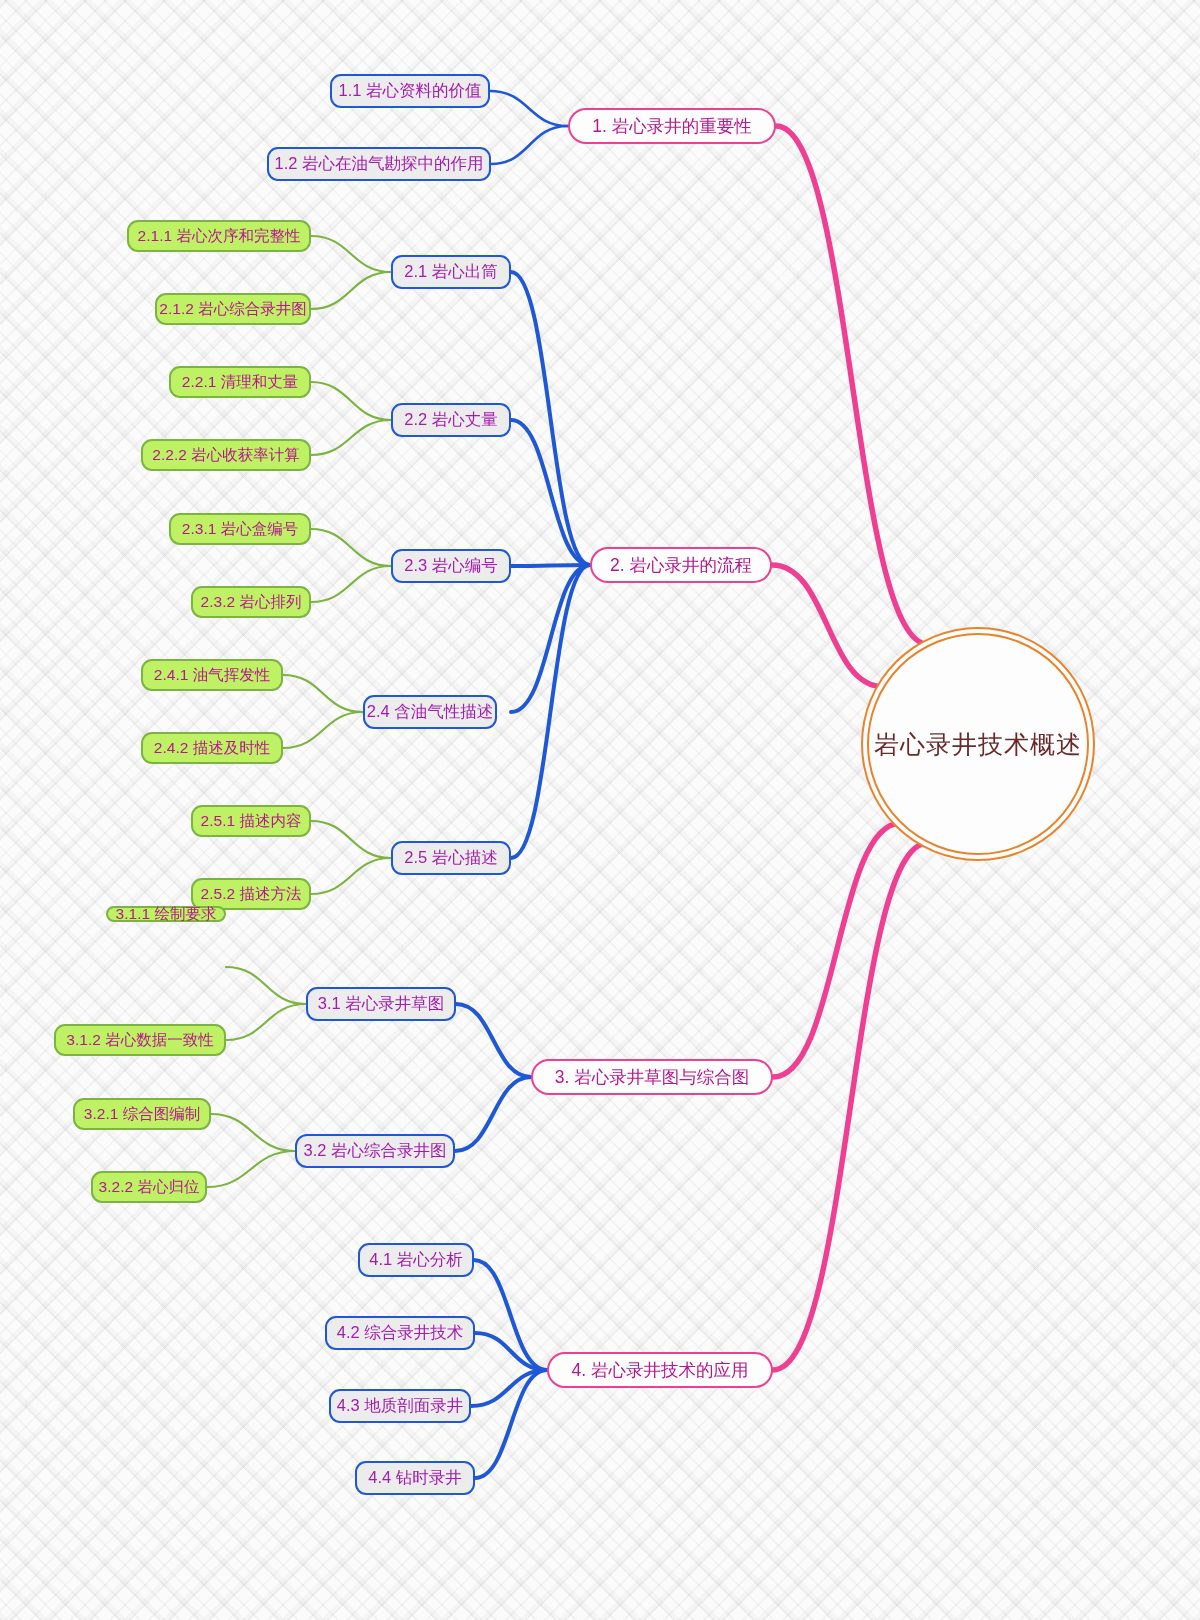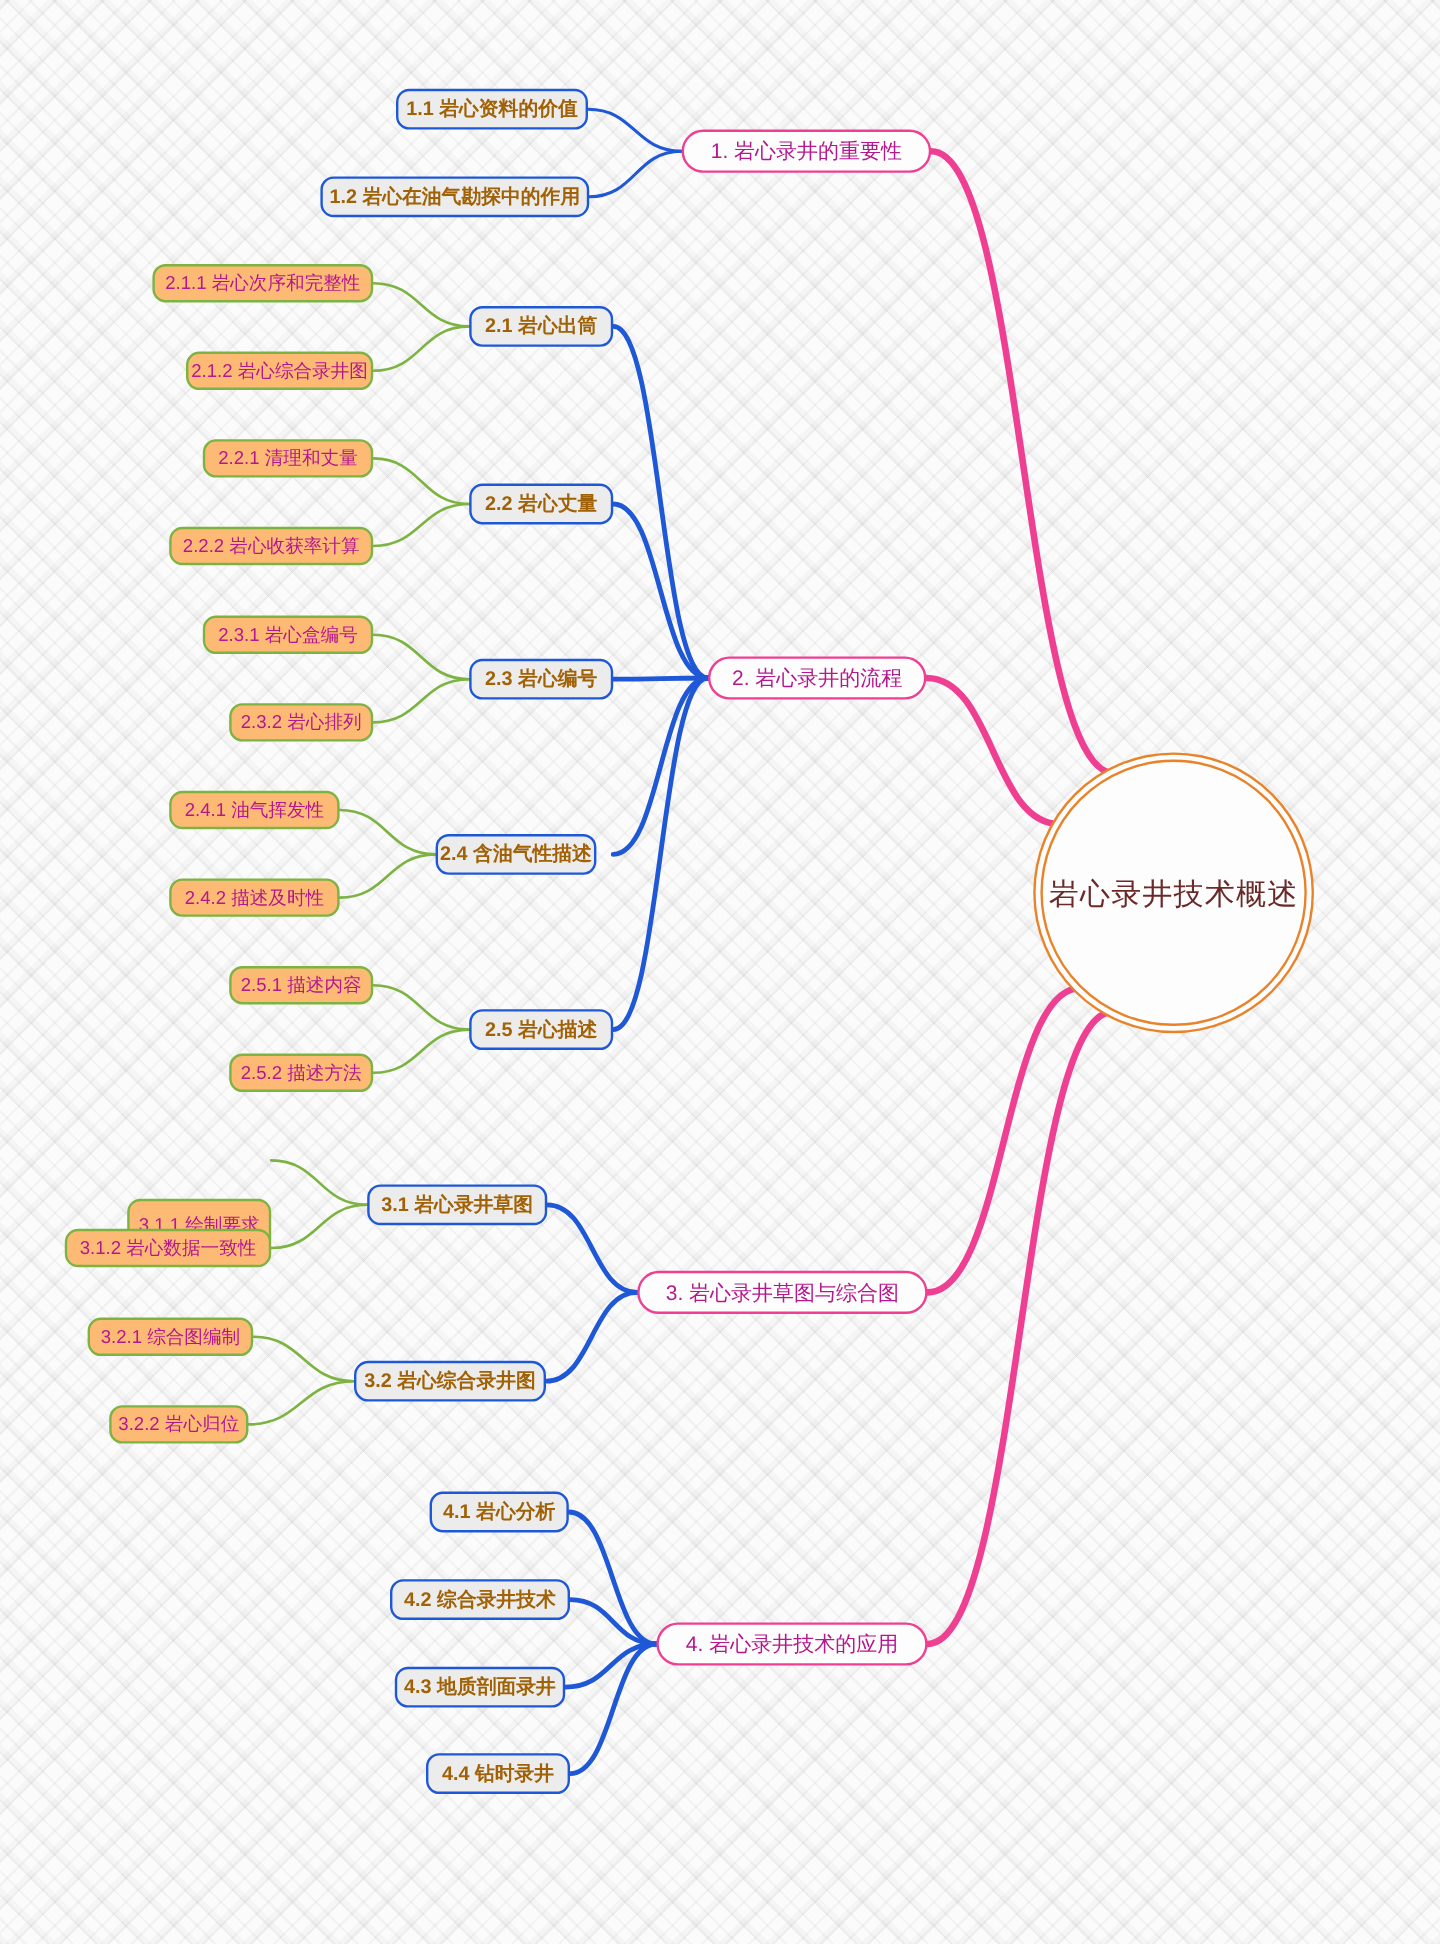--- a/index.html
+++ b/index.html
@@ -37,30 +37,29 @@
     background:#fdfdfd;
     color:#b5178e;
     font-size:17.5px;
     padding:0 16px;
   }
   
   .l2 {
     border:2.4px solid #1f58d6;
     border-radius:11px;
     background:#ececec;
-    color:#a16207;
+    color:#a21caf;
     font-size:16.5px;
     padding:0 14px;
-    font-weight:bold;
   }
   
   .l3 {
     border:2.2px solid #7cb342;
     border-radius:11px;
-    background:#fdba74;
+    background:#bef264;
     color:#b5178e;
     font-size:15.5px;
     padding:0 16px;
   }
 </style>
 </head>
 <body>
 
 <div id="stage">
   <svg id="edges" viewBox="0 0 1200 1620" preserveAspectRatio="none">
@@ -156,21 +155,21 @@
       </div>
       <div class="node l3" style="left: 191px; top: 878px; width: 120px; height: 32px;">
         <span>2.5.2 描述方法</span>
       </div>
       <div class="node l1" style="left: 531px; top: 1059px; width: 242px; height: 36px;">
         <span>3. 岩心录井草图与综合图</span>
       </div>
       <div class="node l2" style="left: 306px; top: 987px; width: 150px; height: 34px;">
         <span>3.1 岩心录井草图</span>
       </div>
-      <div class="node l3" style="left: 106px; top: 999px; width: 120px; height: 45px; align-items: center;">
+      <div class="node l3" style="left: 106px; top: 906px; width: 120px; height: 16px; align-items: center;">
         <span>3.1.1 绘制要求</span>
       </div>
       <div class="node l3" style="left: 54px; top: 1024px; width: 172px; height: 32px;">
         <span>3.1.2 岩心数据一致性</span>
       </div>
       <div class="node l2" style="left: 295px; top: 1134px; width: 160px; height: 34px; border-radius: 12px;">
         <span>3.2 岩心综合录井图</span>
       </div>
       <div class="node l3" style="left: 73px; top: 1098px; width: 138px; height: 32px;">
         <span>3.2.1 综合图编制</span>

